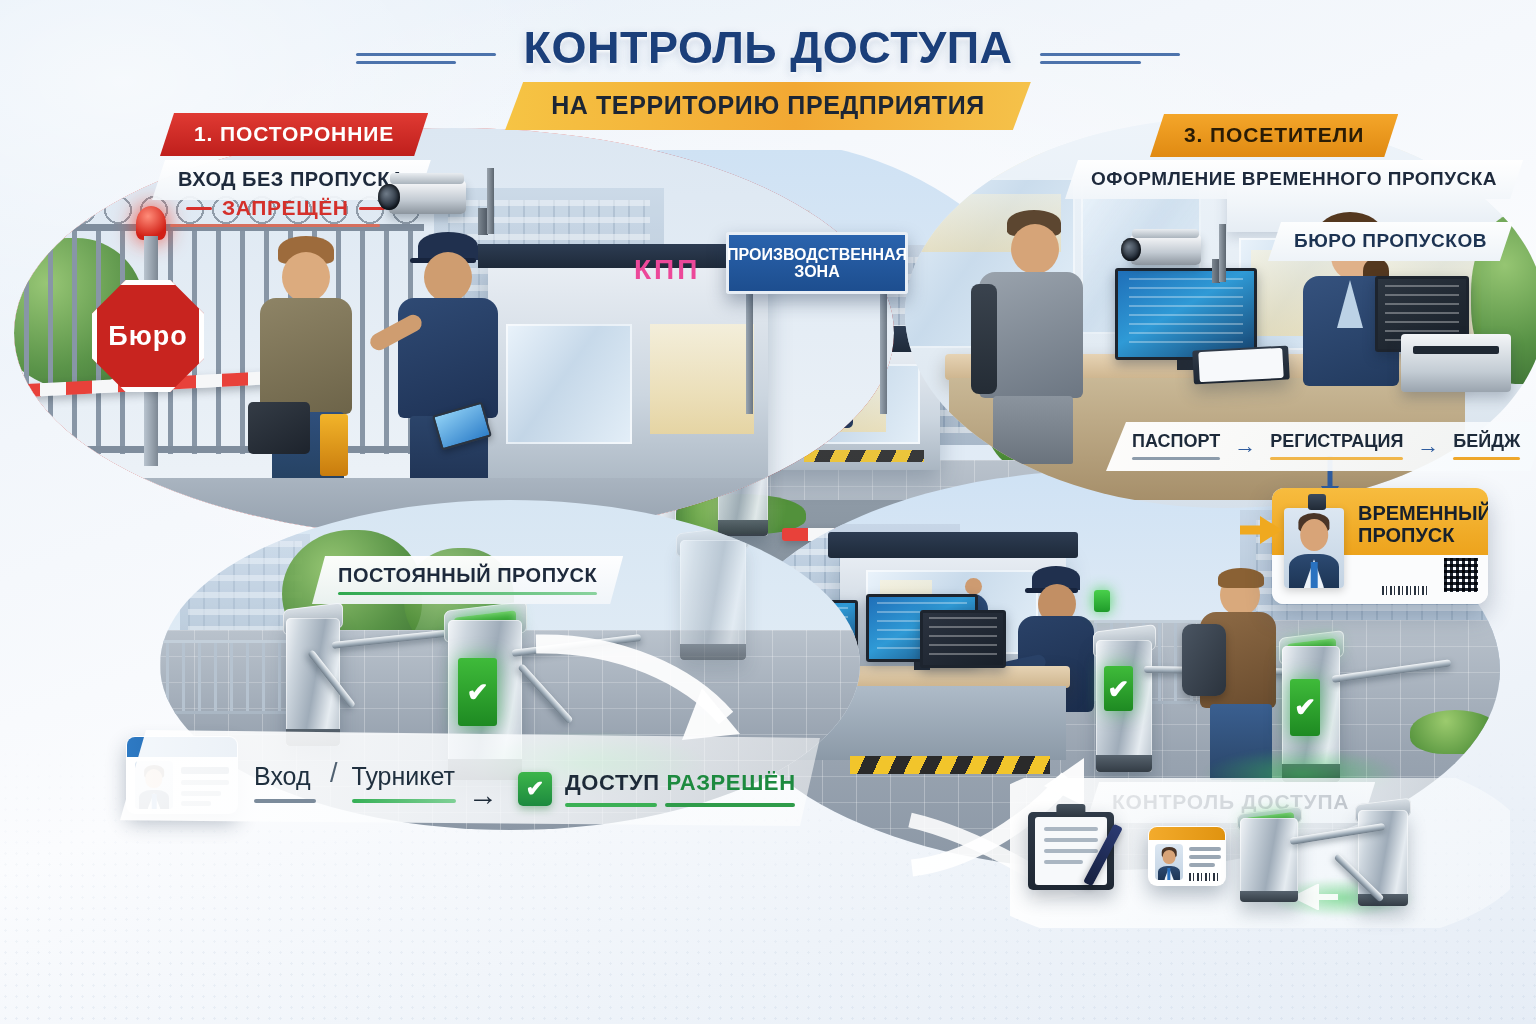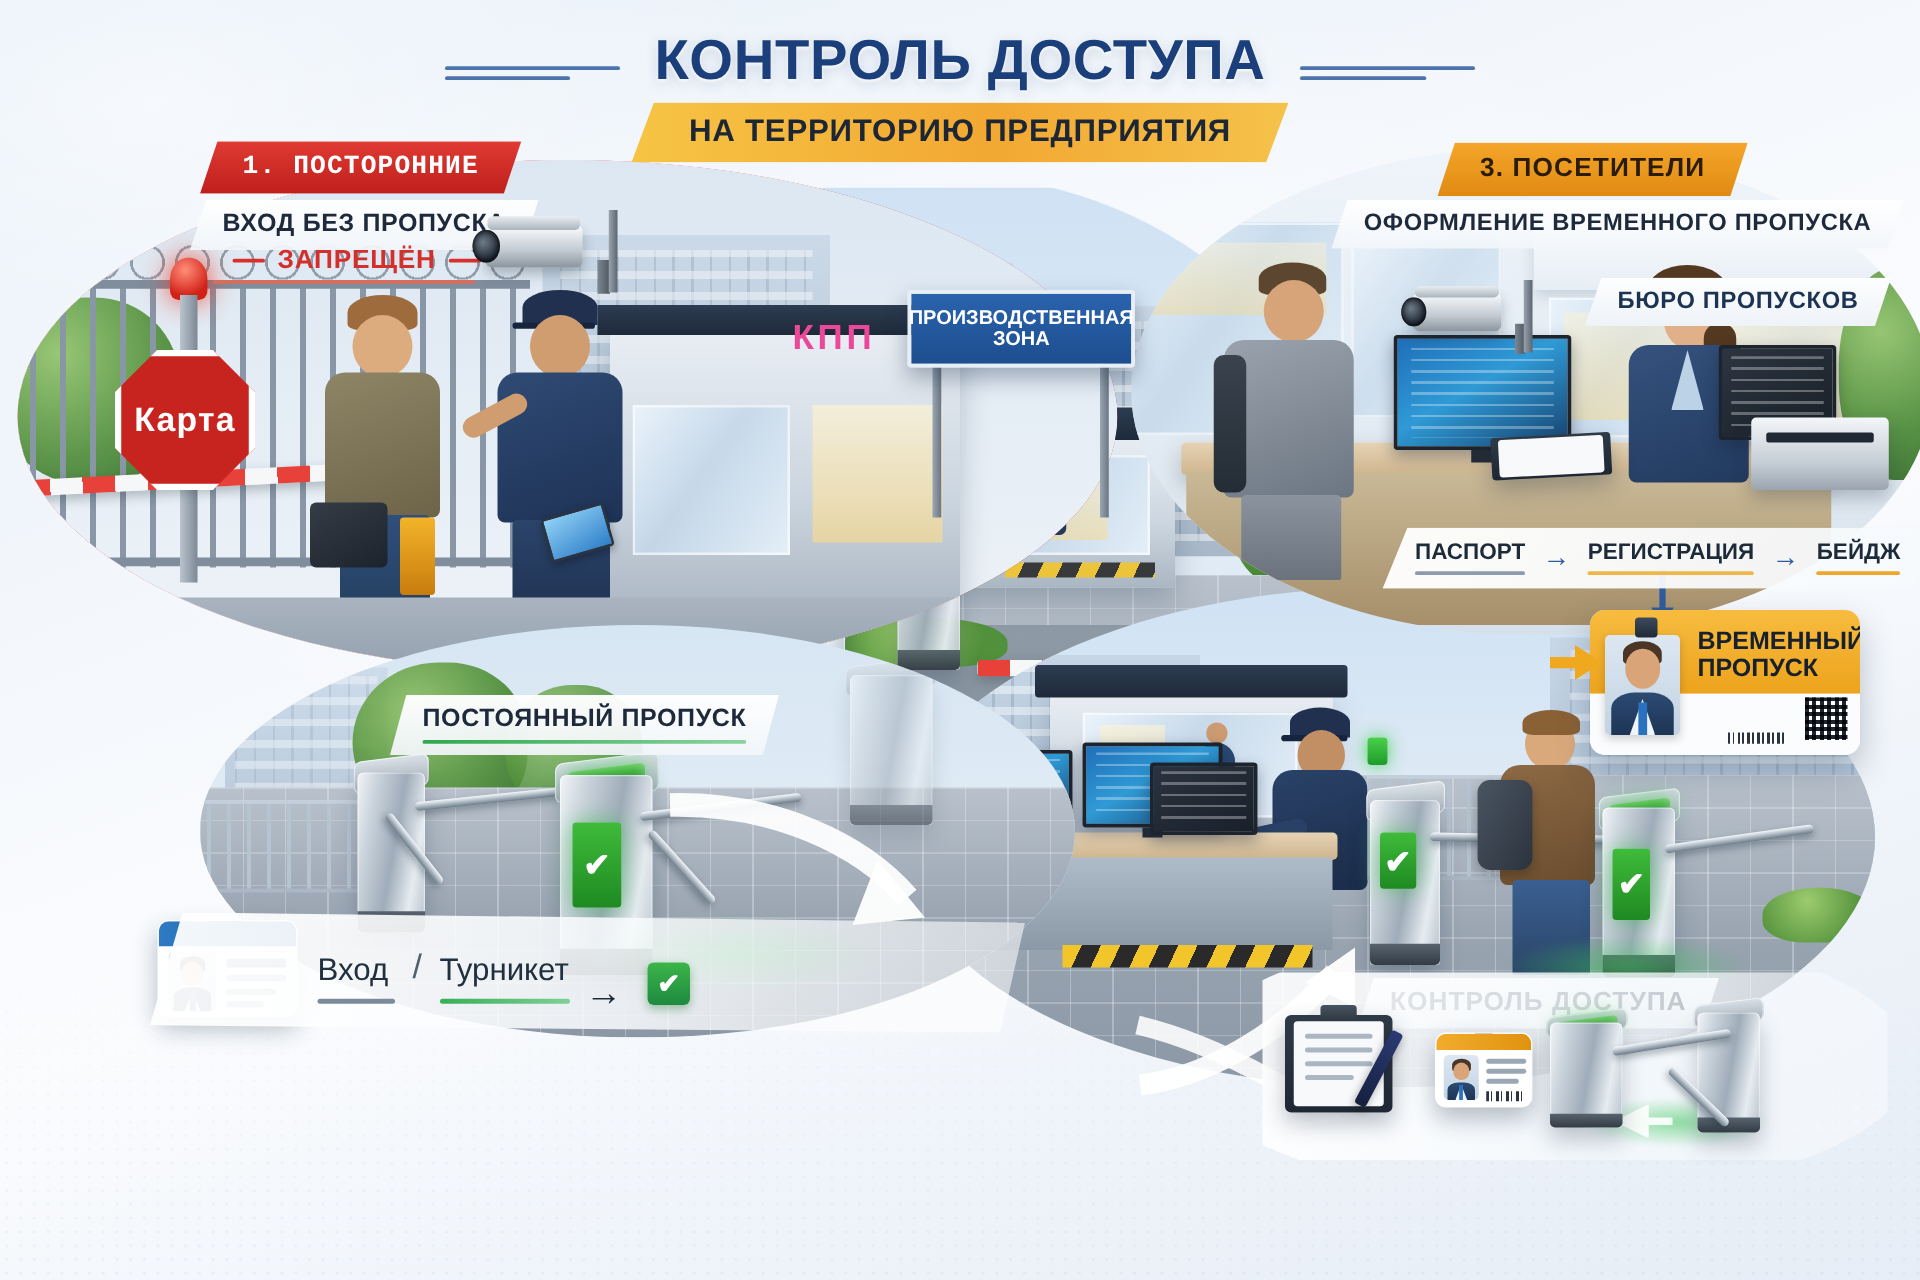--- a/index.html
+++ b/index.html
@@ -181,21 +181,21 @@
   }
 
   
   .ribbon {
     position:absolute; z-index:55; color:#fff; font-weight:bold;
     font-size:21px; letter-spacing:.9px; text-transform:uppercase;
     padding:9px 34px 10px; white-space:nowrap;
     clip-path:polygon(14px 0, 100% 0, calc(100% - 14px) 100%, 0 100%);
     box-shadow:0 6px 16px rgba(40,60,90,.28);
   }
-  .ribbon.red   { background:linear-gradient(180deg,#e03a33,#bf1f1c);font-family:Liberation Mono, monospace; }
+  .ribbon.red   { background:linear-gradient(180deg,#e03a33,#bf1f1c); }
   .ribbon.green { background:linear-gradient(180deg,#35b257,#1d8a3f); }
   .ribbon.amber { background:linear-gradient(180deg,#f4a62a,#e08a12); color:#2a1c05; }
 
   
   .plate {
     position:absolute; z-index:54;
     background:linear-gradient(180deg,rgba(255,255,255,.97),rgba(242,246,250,.93));
     color:#1e2a3c; font-weight:bold; text-transform:uppercase;
     letter-spacing:.5px; white-space:nowrap;
     padding:8px 26px 9px;
@@ -490,21 +490,21 @@
       <div style="position:absolute; left:10px; top:318px; width:400px; height:7px; background:#7f8d9d;"></div>
       <div style="position:absolute; left:14px; top:62px; width:396px; height:40px;
                   background-image:repeating-radial-gradient(circle at 18px 20px, transparent 0 12px, rgba(140,152,166,.95) 12px 14px, transparent 14px 20px);
                   background-size:36px 40px;"></div>
 
       <div class="beacon" style="left:122px; top:78px; width:30px; height:34px;"></div>
       <div style="position:absolute; left:130px; top:108px; width:14px; height:230px; background:linear-gradient(90deg,#b9c4cf,#7d8894);"></div>
       <div class="boom" style="left:0; top:248px; width:330px; transform:rotate(-3deg);"></div>
 
       <div class="stop" style="left:78px; top:152px; width:112px; height:112px; font-size:27px;">
-        <span>Карта</span>
+        <span>Бюро</span>
       </div>
 
       <div class="kpp-bld" style="left:474px; top:134px; width:280px; height:230px;"></div>
       <div class="kpp-roof" style="left:464px; top:116px; width:300px; height:24px;"></div>
       <div class="kpp-txt" style="left:620px; top:126px; font-size:28px; letter-spacing:3px;">КПП</div>
       <div class="glass" style="left:492px; top:196px; width:126px; height:120px;"></div>
       <div class="win-lit" style="left:636px; top:196px; width:104px; height:110px; opacity:.7;"></div>
 
       <div class="person" style="left:232px; top:112px; width:120px; height:248px;">
         <div style="position:absolute; left:32px; top:-4px; width:56px; height:28px;
@@ -631,20 +631,30 @@
       <div style="font-size:25px; color:#20303f;">Турникет</div>
       <div style="height:4px; width:104px; background:linear-gradient(90deg,#36b056,#7fd096); border-radius:2px; margin-top:8px;"></div>
     </div>
   </div>
 
   <div style="position:absolute; left:468px; top:778px; z-index:59; font-size:30px; color:#1d2a38; font-weight:bold;">→</div>
 
   <div style="position:absolute; left:518px; top:770px; z-index:59; display:flex; align-items:center; gap:13px;">
     <div class="checkbox-ok">
       <span>✔</span>
+    </div>
+    <div>
+      <div style="font-weight:bold; font-size:22px; letter-spacing:.6px; text-transform:uppercase;">
+        <span style="color:#1d2a38;">Доступ</span>
+        <span class="allowed">разрешён</span>
+      </div>
+      <div style="display:flex; gap:8px; margin-top:7px;">
+        <i style="display:block;width:92px;height:4px;background:#3bb055;border-radius:2px;"></i>
+        <i style="display:block;width:130px;height:4px;background:#2f9c4a;border-radius:2px;"></i>
+      </div>
     </div>
   </div>
 
   <div class="sec sec-3">
     <div class="inner">
       <div class="ceil" style="left:0; top:0; width:100%; height:78px;"></div>
       <div class="downlight" style="left:60px; top:24px; width:96px; height:44px;"></div>
       <div class="downlight" style="left:250px; top:20px; width:110px; height:48px;"></div>
       <div class="downlight" style="left:430px; top:30px; width:96px; height:44px;"></div>
       <div style="position:absolute; inset:0; background:linear-gradient(180deg,#eef4fa,#e2ebf3 60%,#d6e0ea);"></div>

